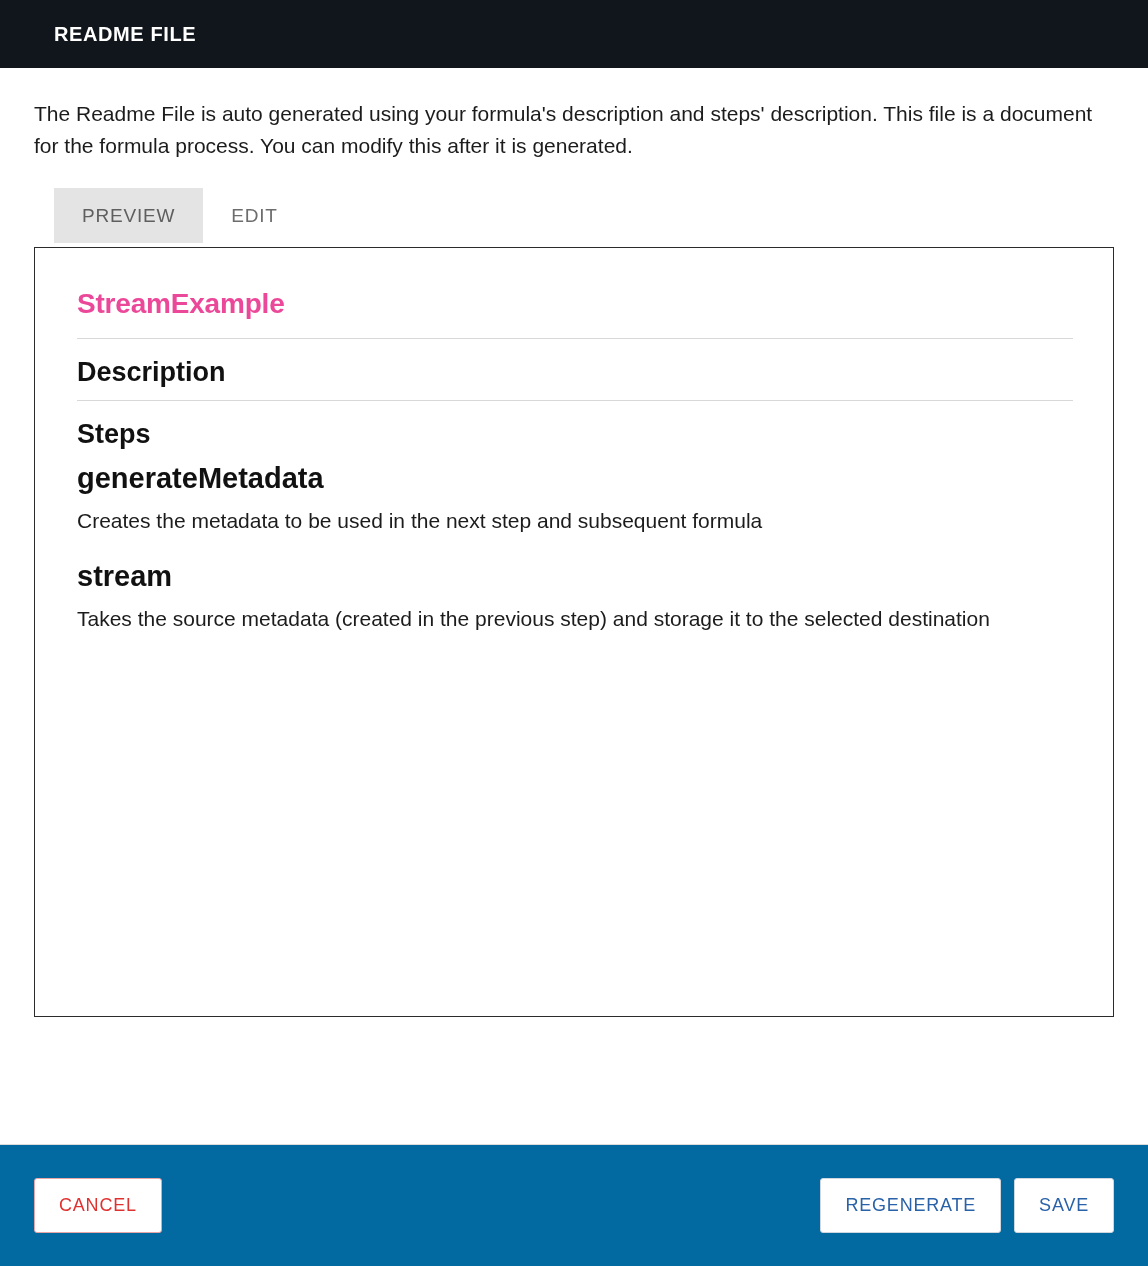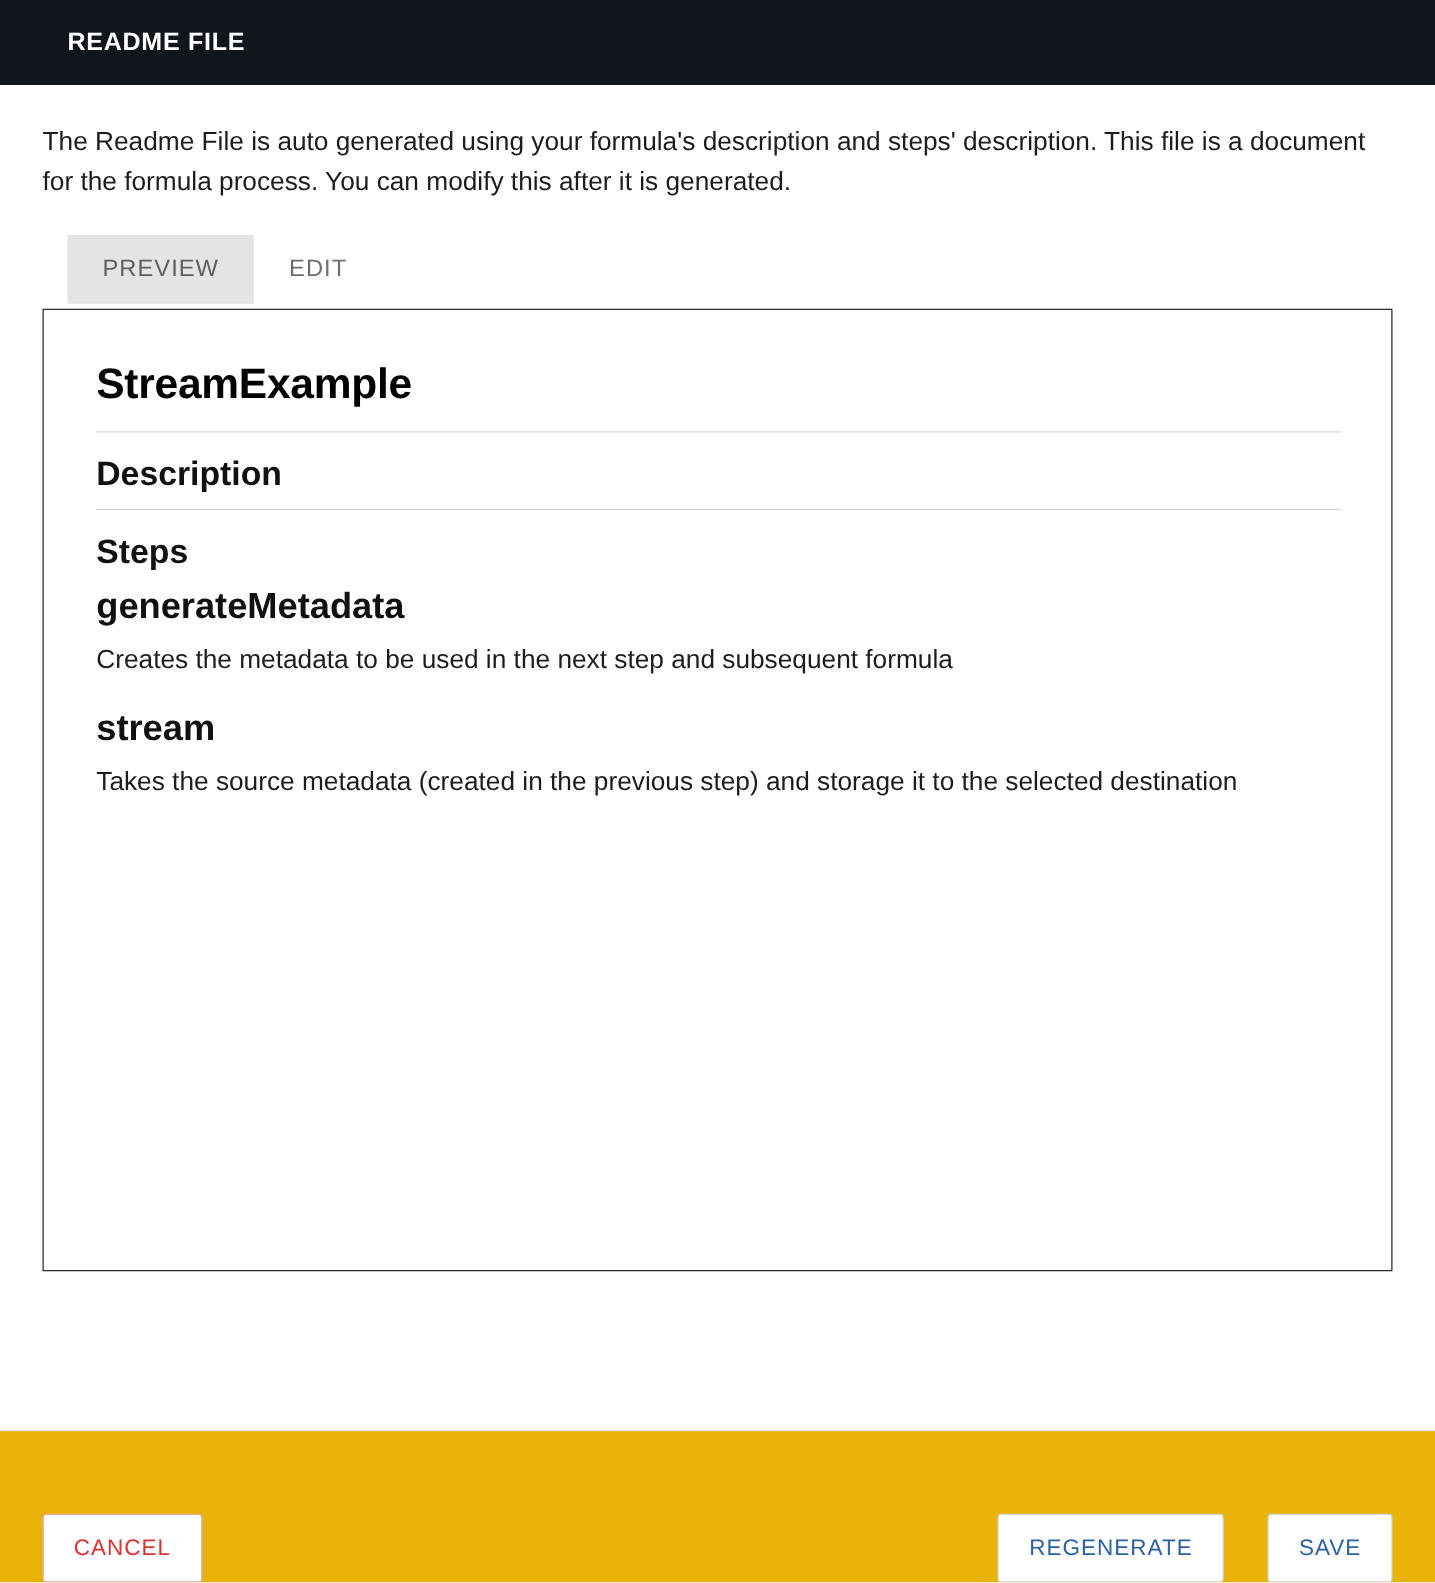--- a/index.html
+++ b/index.html
@@ -75,24 +75,24 @@
   
   .preview-pane {
     border: 1px solid #2b2b2b;
     background: #ffffff;
     height: 770px;
     box-sizing: border-box;
     padding: 40px 40px 20px 42px;
     overflow: hidden;
   }
   .doc-title {
-    font-size: 34px;
+    font-size: 28px;
     font-weight: bold;
     margin: 0 0 18px 0;
-    color: #000000;
+    color: #ec4899;
     letter-spacing: -0.2px;
   }
   .rule {
     border: none;
     border-top: 1px solid #d8d8d8;
     margin: 0 0 18px 0;
   }
   .doc-h2 {
     font-size: 27px;
     font-weight: bold;
@@ -111,44 +111,44 @@
     margin: 0 0 10px 0;
     color: #111111;
   }
   .step-block {
     margin-bottom: 14px;
   }
   
   .footer {
     flex: 0 0 auto;
     border-top: 1px solid #dcdcdc;
-    background: #eab308;
+    background: #0369a1;
     height: 122px;
     display: flex;
-    align-items: flex-end;
+    align-items: center;
     justify-content: space-between;
     padding: 0 34px;
     box-sizing: border-box;
   }
   .btn {
     font-family: "Liberation Sans", sans-serif;
     font-size: 18px;
     letter-spacing: 0.8px;
     background: #ffffff;
     border-radius: 3px;
     padding: 16px 24px;
     cursor: pointer;
   }
   .btn-cancel {
     border: 1px solid #e8a5a5;
     color: #e03131;
   }
   .btn-right-group {
     display: flex;
-    gap: 35px;
+    gap: 13px;
   }
   .btn-secondary {
     border: 1px solid #cfd6de;
     color: #2962a8;
   }
 </style>
 </head>
 <body>
 
 <div class="dialog">

